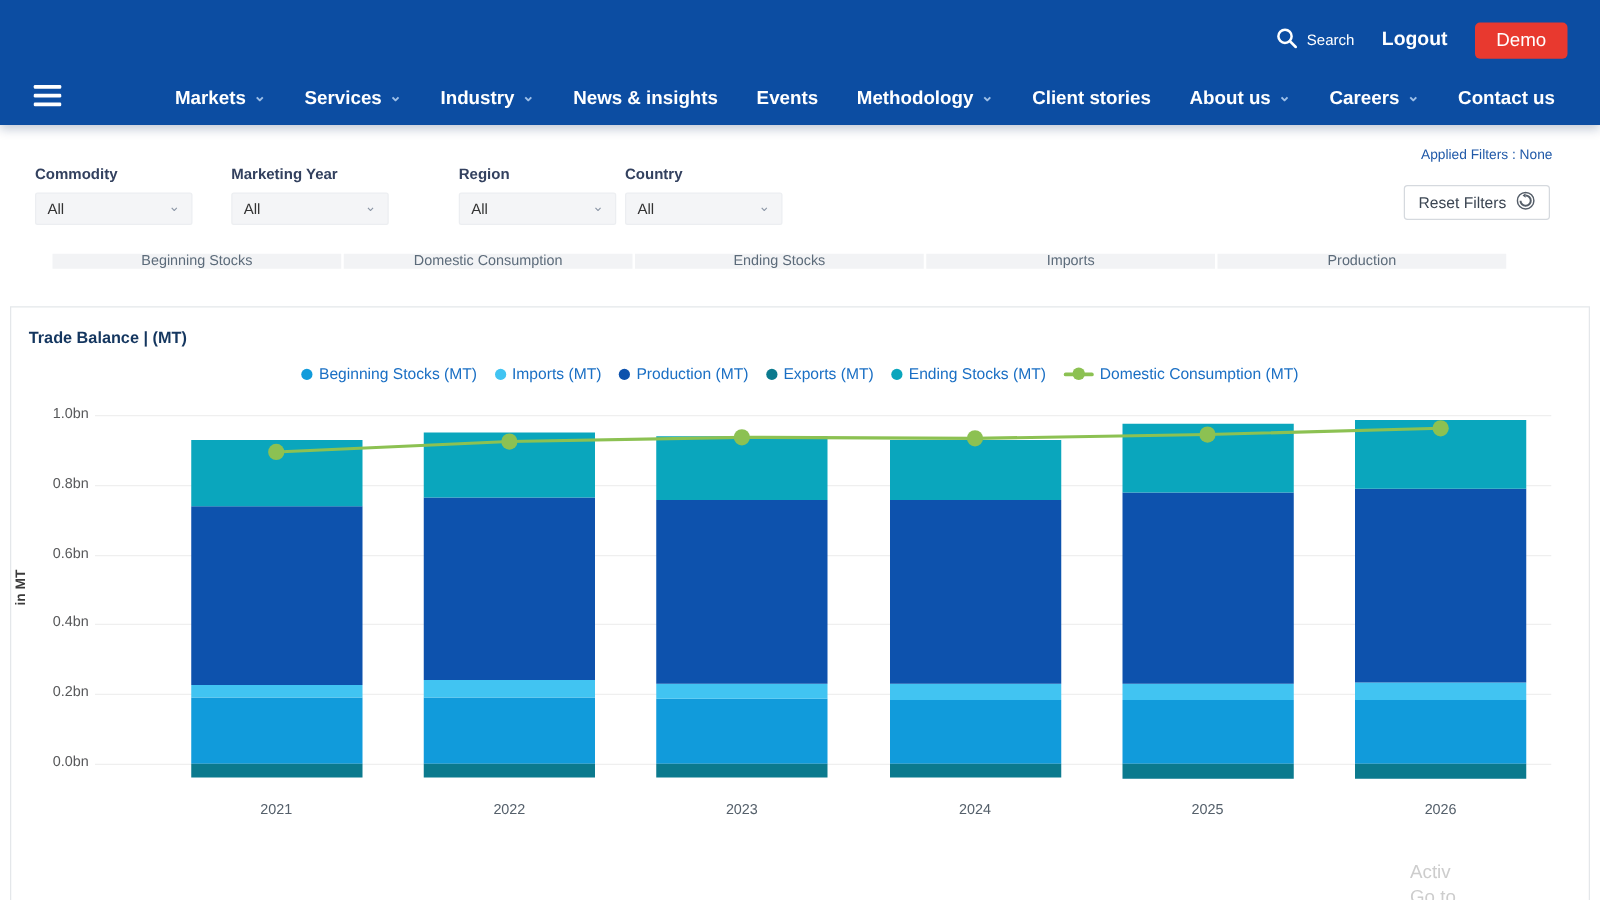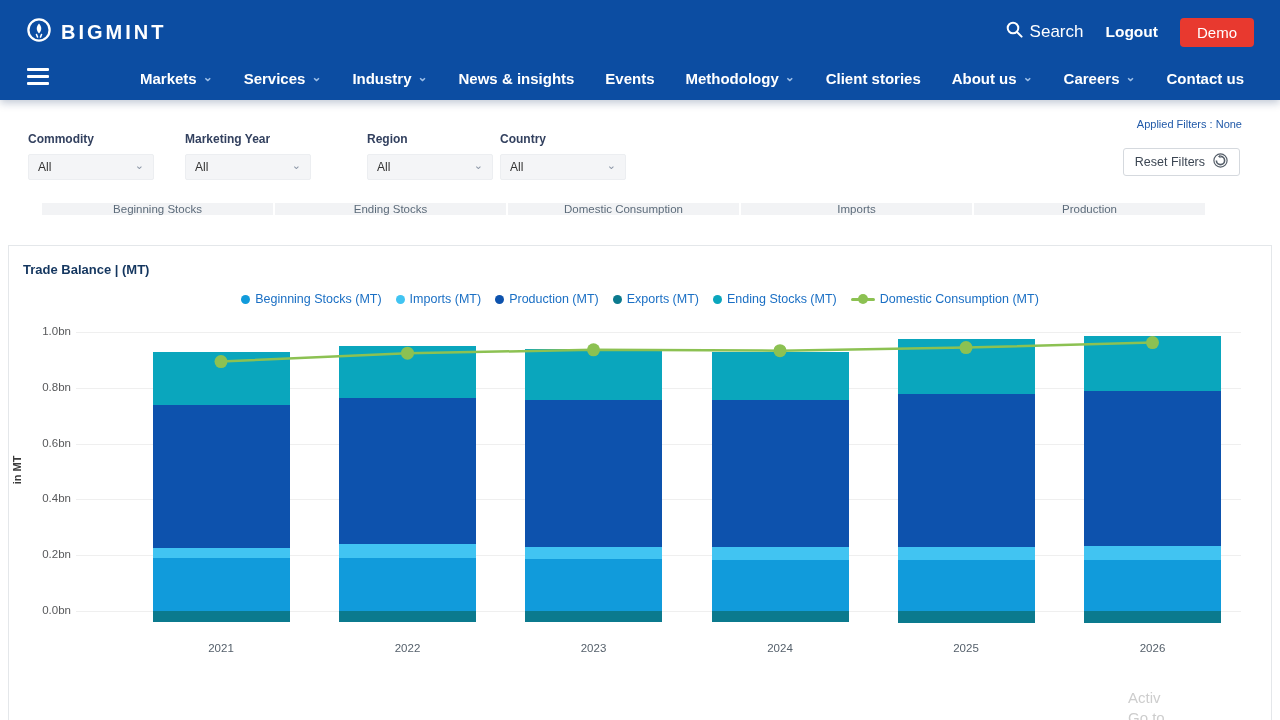--- a/index.html
+++ b/index.html
@@ -6,21 +6,21 @@
   html,body { width:1280px; height:720px; overflow:hidden; background:#fff;
     font-family:"Liberation Sans", sans-serif; }
   .page { position:relative; width:1280px; height:720px; background:#fff; overflow:hidden; }
 
   
   .topbar { position:absolute; left:0; top:0; width:1280px; height:100px;
     background:#0c4da2; box-shadow:0 3px 8px rgba(10,40,90,.25); z-index:5; }
   .brand { position:absolute; left:26px; top:17px; display:flex; align-items:center; gap:9px; color:#fff; }
   .brand-name { font-size:20px; font-weight:800; letter-spacing:3px; color:#fff; }
   .top-right { position:absolute; right:26px; top:16px; display:flex; align-items:center; gap:22px; height:32px; }
-  .search-box { display:flex; align-items:center; gap:7px; color:#fff; font-size:17px; cursor:pointer; }
+  .search-box { display:flex; align-items:center; gap:7px; color:#fff; font-size:12px; cursor:pointer; }
   .logout { color:#fff; font-size:15.5px; font-weight:700; cursor:pointer; }
   .demo-btn { background:#e8392f; color:#fff; font-size:15px; font-weight:500;
     padding:6px 17px; border-radius:4px; border:none; cursor:pointer; }
   .hamburger { position:absolute; left:27px; top:68px; width:22px; cursor:pointer; }
   .hamburger span { display:block; height:3px; background:#fff; margin-bottom:4px; border-radius:1px; }
   .main-nav { position:absolute; left:140px; right:36px; top:70px; display:flex;
     justify-content:space-between; align-items:center; }
   .nav-item { color:#fff; font-size:15px; font-weight:600; display:flex; align-items:center;
     gap:6px; cursor:pointer; white-space:nowrap; }
   .chev { color:#9fc0e8; font-size:12px; line-height:8px; transform:translateY(-2px); }
@@ -64,30 +64,20 @@
   .xtick { position:absolute; width:137px; text-align:center; font-size:11.5px; color:#55606b; top:396px; }
   .line-svg { position:absolute; left:0; top:0; pointer-events:none; }
   .watermark { position:absolute; left:1119px; top:442px; color:#cdcdcd; font-size:15px; line-height:20px; }
 </style>
 </head>
 <body>
 
 <div class="page">
 
   <div class="topbar">
-    <div class="brand">
-      <span>
-        <svg width="26" height="26" viewBox="0 0 26 26">
-          <circle cx="13" cy="13" r="10.6" fill="none" stroke="#ffffff" stroke-width="2.3"></circle>
-          <path d="M13 6.5 C10 9.5 10 13.5 13 16.5 C16 13.5 16 9.5 13 6.5 Z" fill="#ffffff"></path>
-          <path d="M10.5 17.5 L11.5 20 M15.5 17.5 L14.5 20" stroke="#ffffff" stroke-width="1.6" stroke-linecap="round"></path>
-        </svg>
-      </span>
-      <span class="brand-name">BIGMINT</span>
-    </div>
 
     <div class="top-right">
       <div class="search-box">
         <span>
           <svg width="17" height="17" viewBox="0 0 17 17">
             <circle cx="7" cy="7" r="5.3" fill="none" stroke="#ffffff" stroke-width="2"></circle>
             <path d="M11 11 L15.6 15.6" stroke="#ffffff" stroke-width="2" stroke-linecap="round"></path>
           </svg>
         </span>
         <span>Search</span>
@@ -180,22 +170,22 @@
           <circle cx="7.5" cy="7.5" r="6.6" fill="none" stroke="#555e69" stroke-width="1.2"></circle>
           <path d="M7.5 3.4 A4.1 4.1 0 1 1 3.4 7.5" fill="none" stroke="#555e69" stroke-width="1.6"></path>
           <path d="M7.5 1.6 L7.5 5.2 L5 3.4 Z" fill="#555e69"></path>
         </svg>
       </span>
     </button>
   </div>
 
   <div class="tab-strip" id="tab-strip">
       <div class="tab">Beginning Stocks</div>
+      <div class="tab">Domestic Consumption</div>
       <div class="tab">Ending Stocks</div>
-      <div class="tab">Domestic Consumption</div>
       <div class="tab">Imports</div>
       <div class="tab">Production</div>
     </div>
 
   <div class="card">
     <div class="chart-title">Trade Balance | (MT)</div>
     <div class="legend" id="legend">
         <div class="legend-item">
           <span class="legend-dot" style="background: rgb(17, 155, 219);"></span>
           <span>Beginning Stocks (MT)</span>

